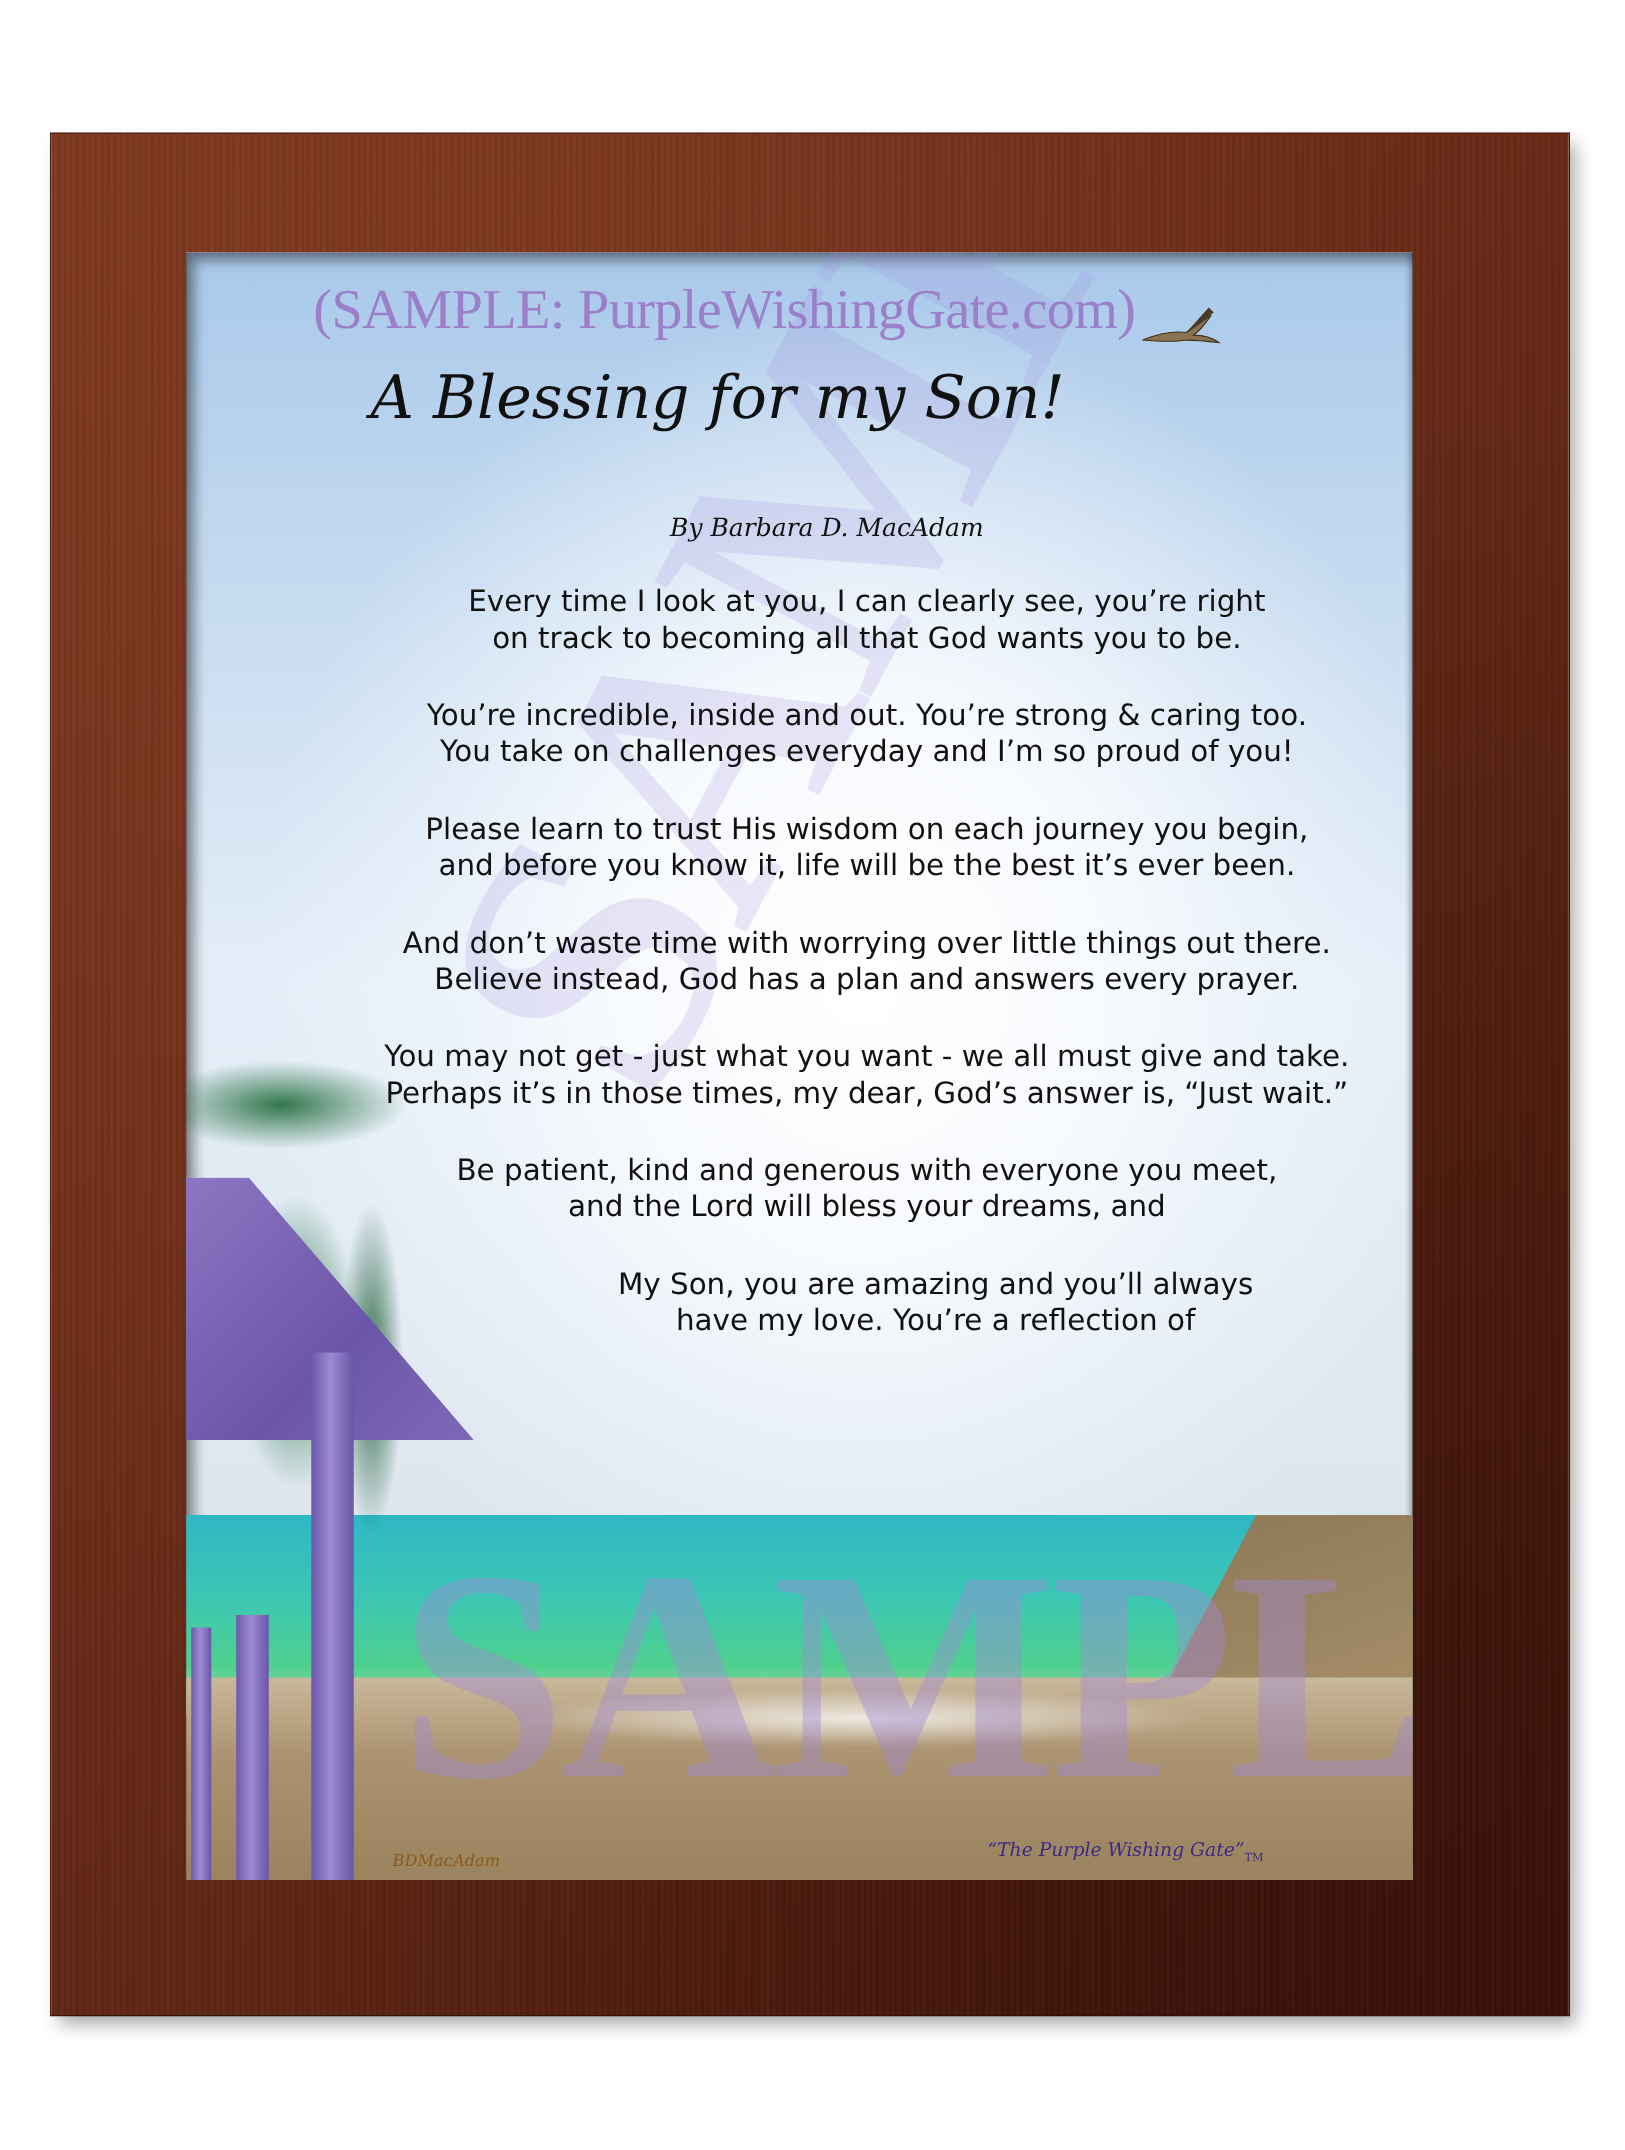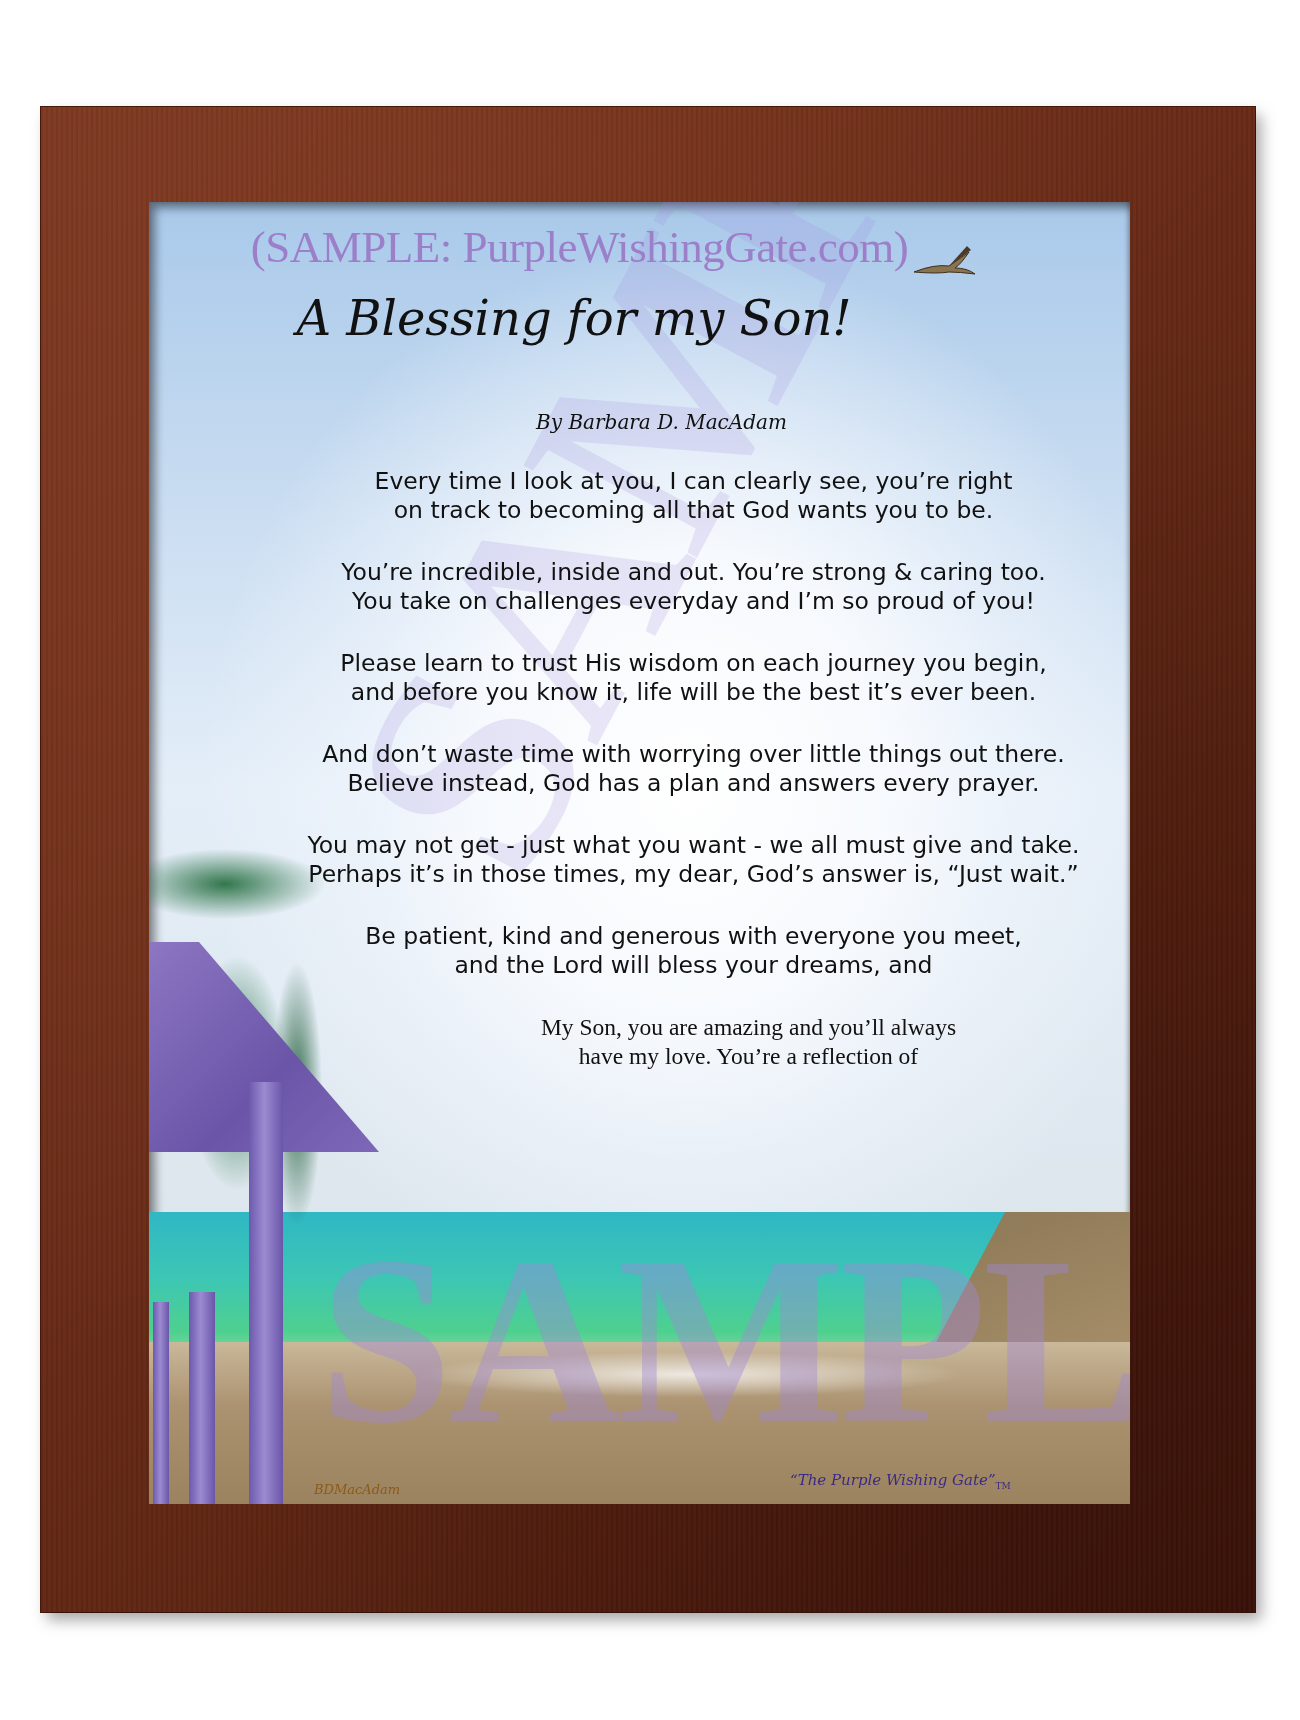--- a/index.html
+++ b/index.html
@@ -82,21 +82,21 @@
   .byline {
     position:absolute; left:0; top:208px; width:981px; text-align:center;
     font-family:"DejaVu Serif", serif; font-style:italic; font-size:20px; color:#111;margin-left:22px;
   }
   .poem {
     position:absolute; left:0; top:265px; width:1089px; text-align:center;
     font-family:"DejaVu Sans", sans-serif; font-size:23.5px; line-height:29px; color:#111;
   }
   .stanza { margin:0 0 33px 0; }
   .stanza .line { display:block; white-space:nowrap; }
-  .stanza.last { padding-left:110px;font-family:Liberation Serif, serif; }
+  .stanza.last { padding-left:110px; }
   .sig {
     position:absolute; left:165px; top:1280px; font-family:"DejaVu Serif", serif; font-style:italic;
     font-size:13px; color:#8a5a1a;
   }
   .brand {
     position:absolute; left:641px; top:1269px; font-family:"DejaVu Serif", serif; font-style:italic;
     font-size:15px; color:#3a2a86; white-space:nowrap;
   }
   .brand sub { font-size:9px; font-style:normal; }
 </style>

